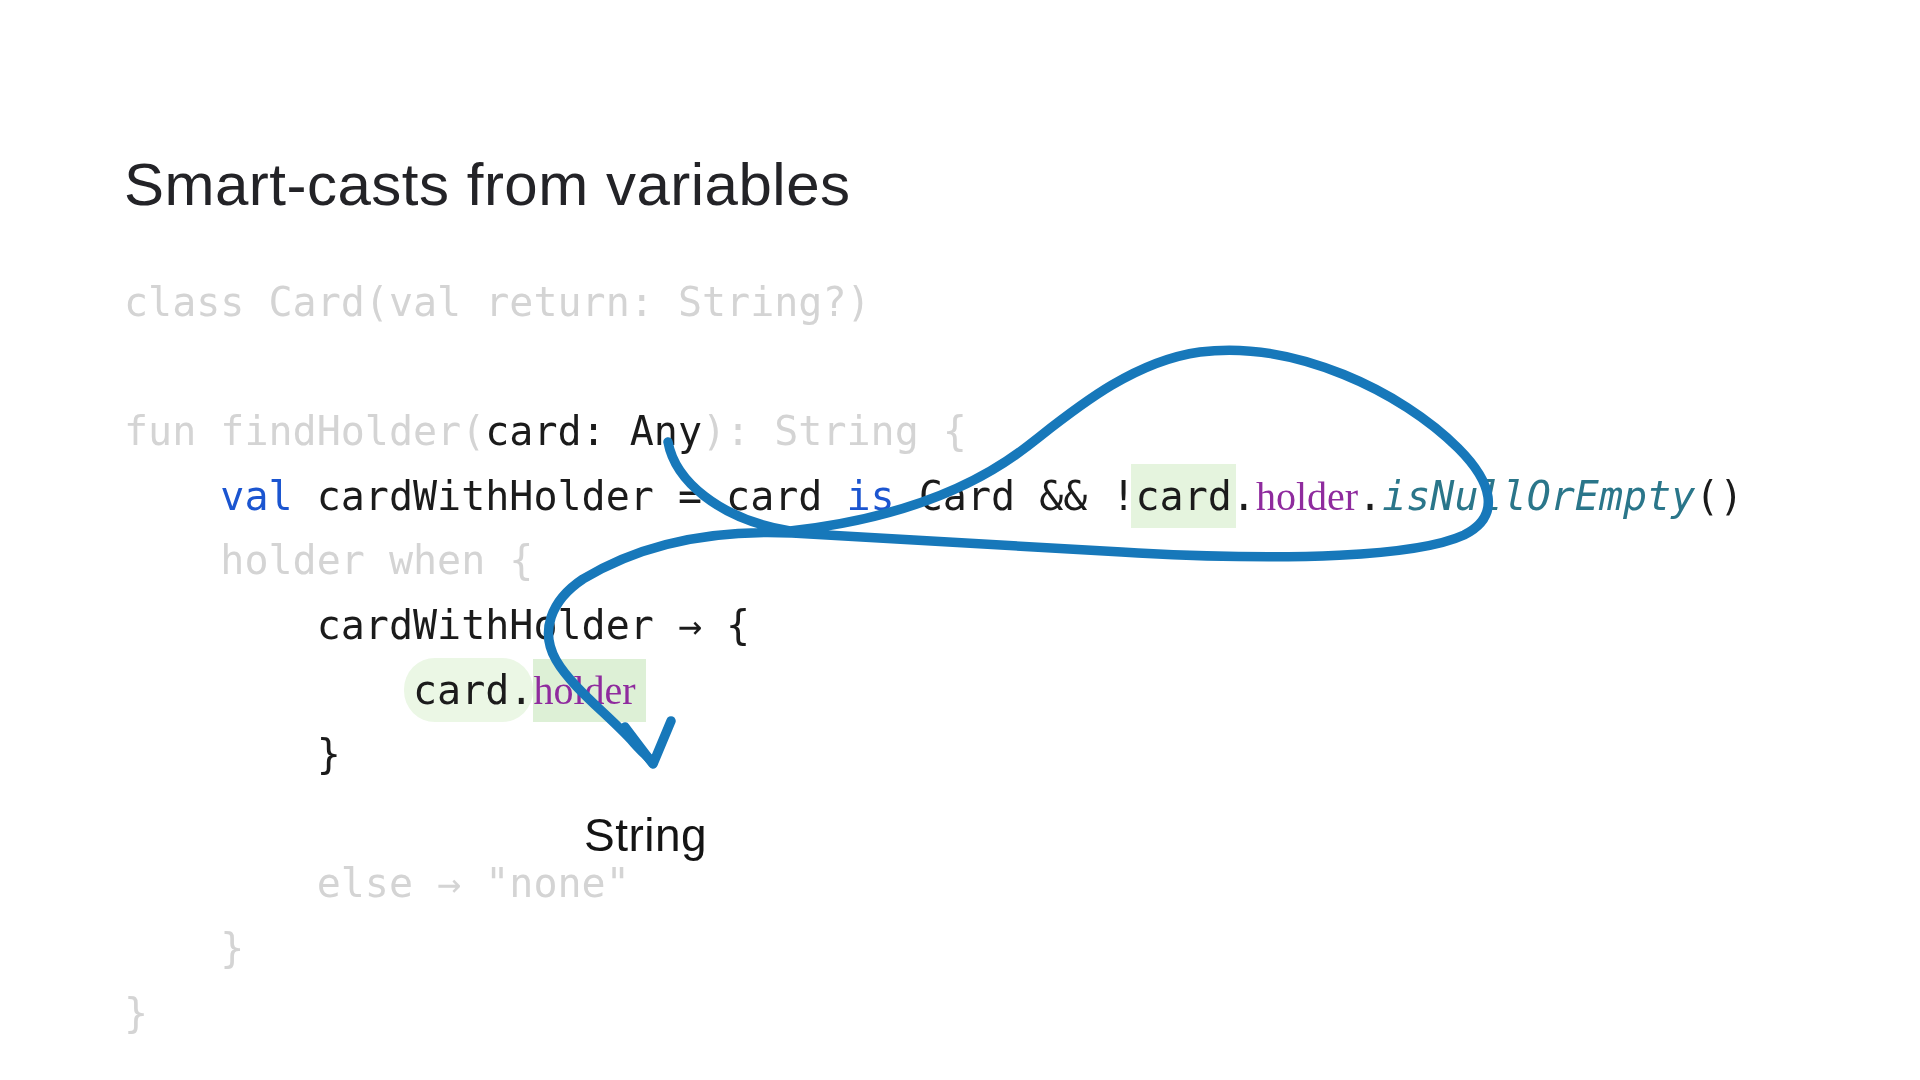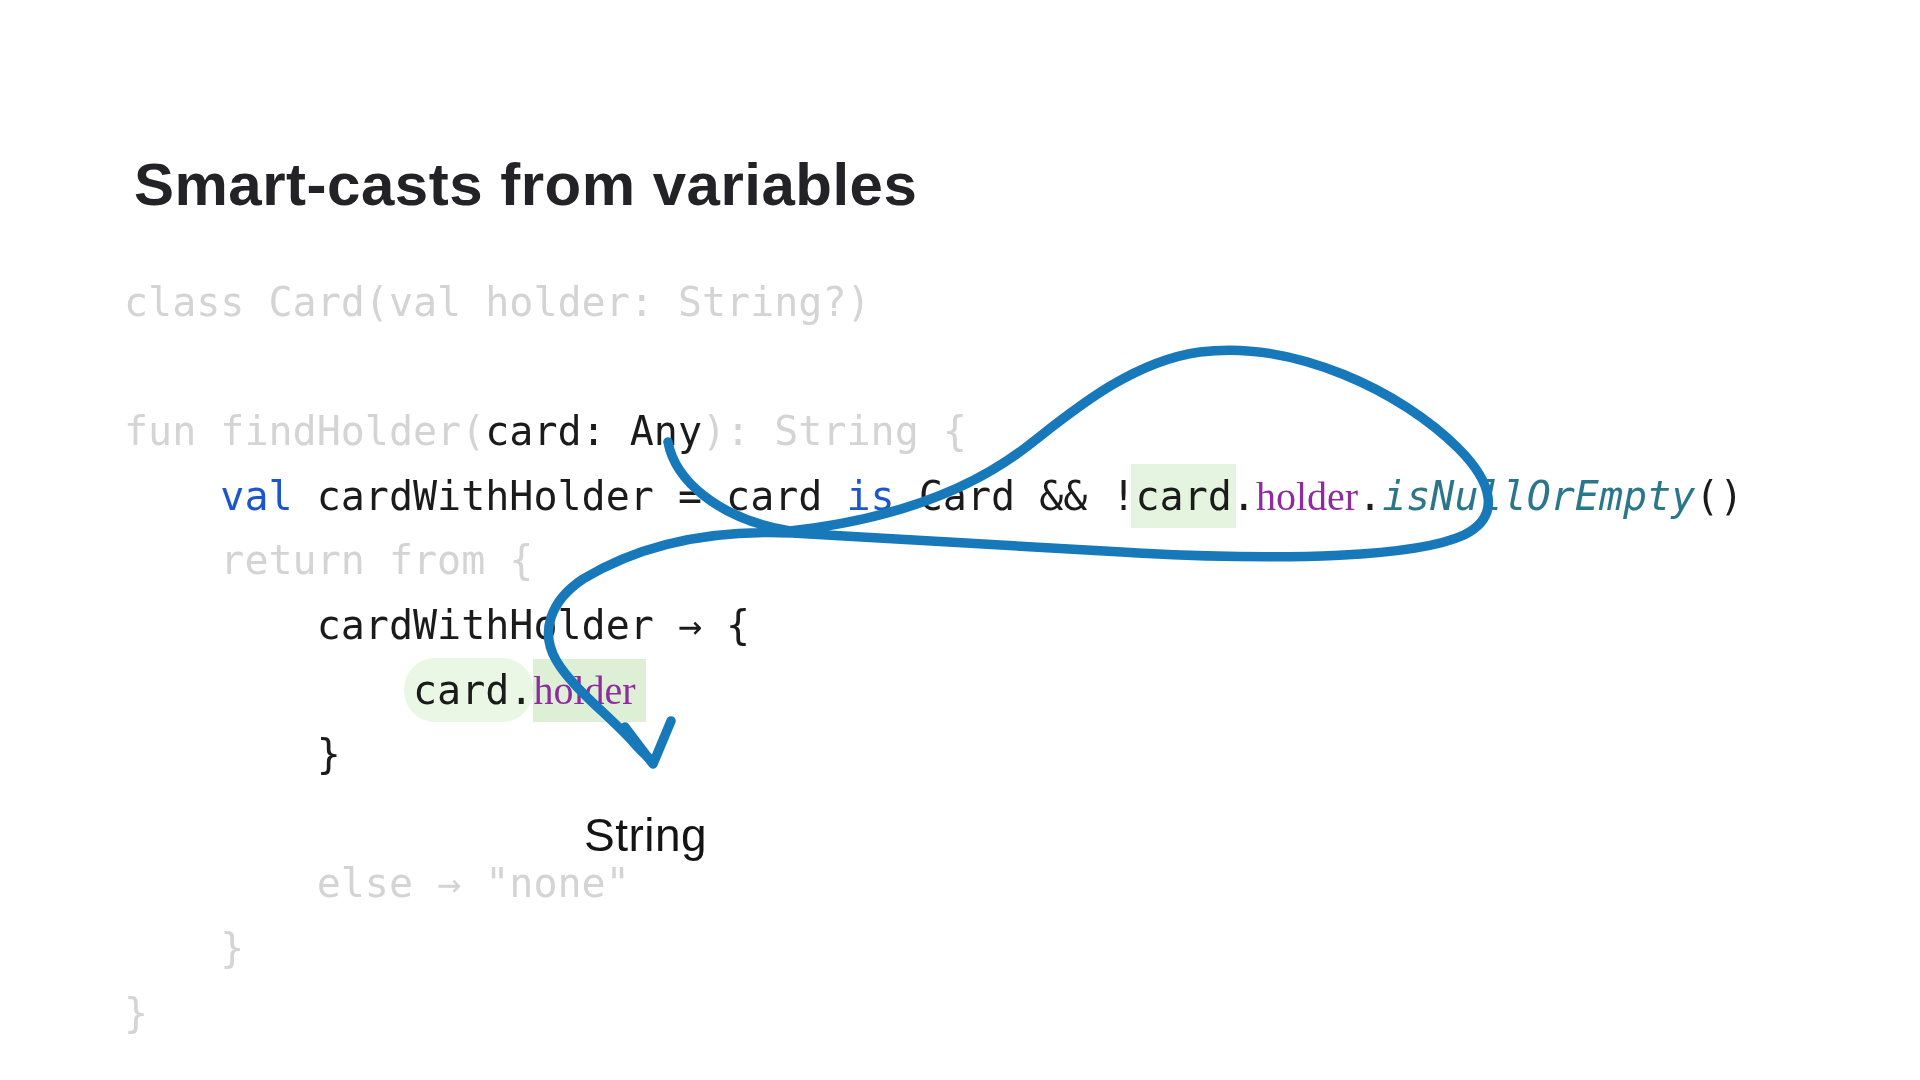--- a/index.html
+++ b/index.html
@@ -3,22 +3,22 @@
 <meta charset="utf-8">
 <style>
   html,body{margin:0;padding:0;}
   body{
     width:1920px;height:1080px;position:relative;overflow:hidden;
     background:var(--bg,#ffffff);
     font-family:"Liberation Sans",sans-serif;
   }
   .slide{position:absolute;inset:0;}
   .title{
-    position:absolute;left:134px;top:112px;
-    font-size:60px;font-weight:700;letter-spacing:0.5px;
+    position:absolute;left:124px;top:112px;
+    font-size:60px;font-weight:400;letter-spacing:0.5px;
     color:var(--title_color,#232327);
     line-height:1.1;
   }
   .code{
     position:absolute;left:124px;top:270px;
     font-family:"DejaVu Sans Mono","Liberation Mono",monospace;
     font-size:40px;line-height:64.6px;
     color:var(--code,#1b1b1b);
   }
   .code-line{height:64.6px;white-space:pre;}
@@ -41,25 +41,25 @@
   }
 </style>
 </head>
 <body>
 
 <div class="slide">
 
   <h1 class="title">Smart-casts from variables</h1>
 
   <div class="code">
-      <div class="code-line"><span class="tok-muted">class Card(val holder: String?)</span></div>
+      <div class="code-line"><span class="tok-muted">class Card(val return: String?)</span></div>
       <div class="code-line"></div>
       <div class="code-line"><span class="tok-muted">fun findHolder(</span><span class="tok-plain">card: Any</span><span class="tok-muted">): String {</span></div>
       <div class="code-line"><span class="tok-plain">    </span><span class="tok-keyword">val</span><span class="tok-plain"> cardWithHolder = card </span><span class="tok-keyword">is</span><span class="tok-plain"> Card &amp;&amp; !</span><span class="tok-plain hl-val">card</span><span class="tok-plain">.</span><span class="tok-property">holder</span><span class="tok-plain">.</span><span class="tok-fn">isNullOrEmpty</span><span class="tok-plain">()</span></div>
-      <div class="code-line"><span class="tok-muted">    return from {</span></div>
+      <div class="code-line"><span class="tok-muted">    holder when {</span></div>
       <div class="code-line"><span class="tok-plain">        cardWithHolder → {</span></div>
       <div class="code-line"><span class="tok-plain">            </span><span class="tok-plain hl-a">card.</span><span class="tok-property hl-b">holder</span></div>
       <div class="code-line"><span class="tok-plain">        }</span></div>
       <div class="code-line"></div>
       <div class="code-line"><span class="tok-muted">        else → "none"</span></div>
       <div class="code-line"><span class="tok-muted">    }</span></div>
       <div class="code-line"><span class="tok-muted">}</span></div>
     </div>
 
   <div class="string-label">String</div>

